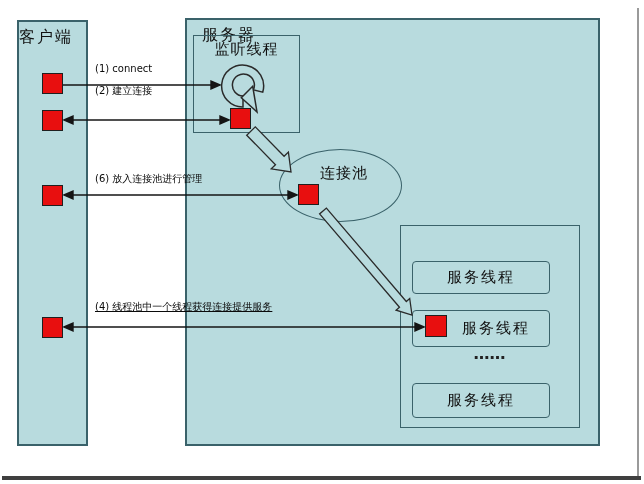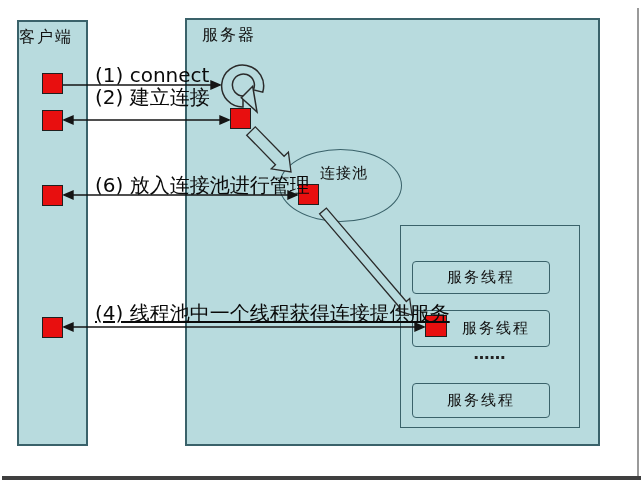--- a/index.html
+++ b/index.html
@@ -14,38 +14,41 @@
   .box{position:absolute;border:1.5px solid var(--border);box-sizing:border-box;}
   .box-title{text-align:center;font-size:15px;letter-spacing:1px;color:#111;}
   .ellipse{position:absolute;left:279px;top:149px;width:123px;height:73px;border:1.5px solid var(--border);
            border-radius:50%;box-sizing:border-box;background:var(--panel);}
   .ellipse-label{position:absolute;left:309px;top:164px;width:70px;text-align:center;font-size:15px;letter-spacing:1px;}
   .sq{position:absolute;width:21px;height:21px;background:var(--red);border:1.5px solid #1f1f1f;box-sizing:border-box;}
   .svc{position:absolute;left:11px;width:138px;border:1.5px solid var(--border);border-radius:4px;
        box-sizing:border-box;text-align:center;font-size:15px;letter-spacing:2px;}
   .svc span{display:inline-block;}
   .dots{position:absolute;left:11px;top:118px;width:155px;text-align:center;font-size:16px;font-weight:bold;color:#222;}
-  .step{position:absolute;font-size:20px;white-space:nowrap;color:#0a0a0a;}
+  .step{position:absolute;font-size:10px;white-space:nowrap;color:#0a0a0a;}
   .overlay{position:absolute;left:0;top:0;pointer-events:none;}
   .frame-right{position:absolute;left:637px;top:8px;width:2px;height:469px;background:var(--frame-gray);}
   .frame-bottom{position:absolute;left:2px;top:476px;width:639px;height:4px;background:var(--frame-dark);}
 </style>
 </head>
 <body>
 
 <div class="page">
 
   <div class="panel" style="left:17px;top:20px;width:71px;height:426px;">
     <div class="panel-title">客户端</div>
   </div>
 
   <div class="panel" style="left:185px;top:18px;width:415px;height:428px;padding-left:15px;">
     <div class="panel-title">服务器</div>
   </div>
 
+  <div class="box" style="left:193px;top:35px;width:107px;height:98px;">
+    <div class="box-title" style="padding-top:4px;">监听线程</div>
+  </div>
 
   <div class="ellipse"></div>
   <div class="ellipse-label">连接池</div>
 
   <div class="box" style="left:400px;top:225px;width:180px;height:203px;">
     <div class="svc" style="top:35px;height:33px;line-height:30px;">
       <span>服务线程</span>
     </div>
     <div class="svc" style="top:84px;height:37px;line-height:34px;">
       <span style="padding-left:30px;">服务线程</span>

